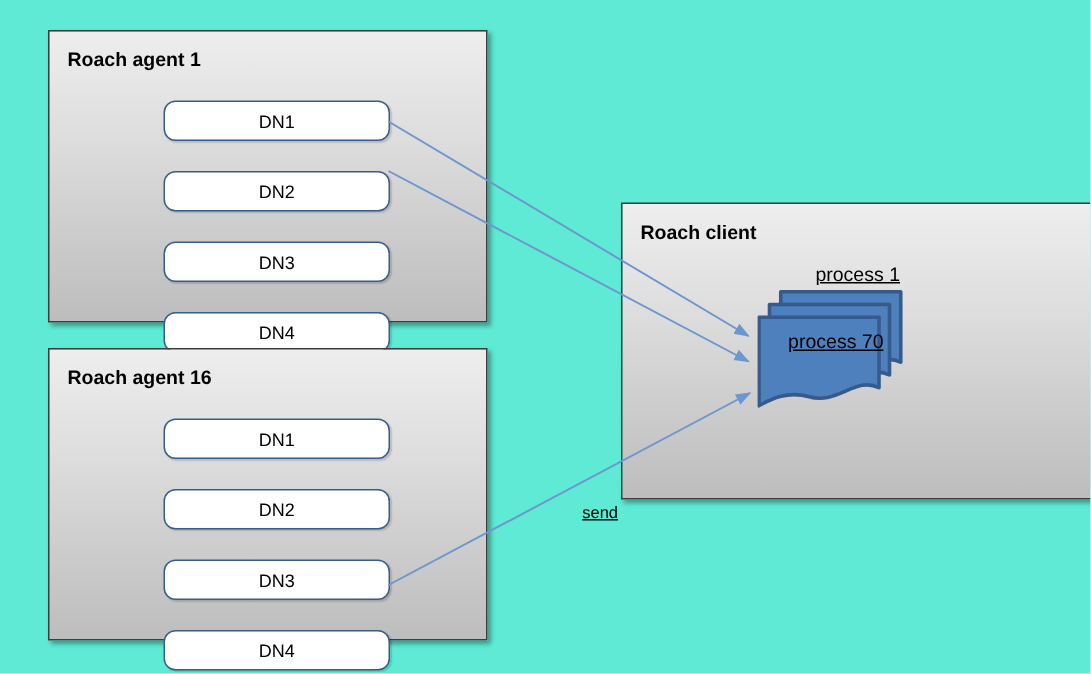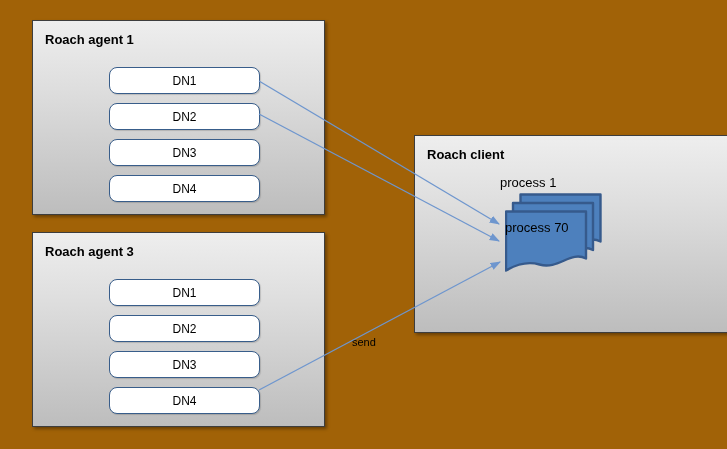--- a/index.html
+++ b/index.html
@@ -1,20 +1,20 @@
 <!DOCTYPE html>
 <html><head>
 <meta charset="utf-8">
 <style>
   html, body { margin: 0; padding: 0; background: #ffffff; }
   .canvas {
     position: relative;
     width: 727px;
     height: 449px;
-    background: #a16207;
+    background: #5eead4;
     font-family: "Liberation Sans", sans-serif;
     color: #000;
     overflow: hidden;
   }
   .big-box {
     position: absolute;
     border: 1px solid #3d3d3d;
     background: linear-gradient(to bottom, #eeeeee 0%, #dedede 35%, #bdbdbd 100%);
     box-shadow: 2px 2px 3px rgba(0,0,0,0.35);
     box-sizing: border-box;
@@ -27,37 +27,38 @@
     font-weight: bold;
     white-space: nowrap;
   }
   .agent-1 { left: 32px; top: 20px; width: 293px; height: 195px; }
   .agent-10 { left: 32px; top: 232px; width: 293px; height: 195px; }
   .client { left: 414px; top: 135px; width: 317px; height: 198px; }
   .dn-list { position: absolute; left: 76px; top: 46px; width: 151px; }
   .dn-node {
     width: 151px;
     height: 27px;
-    margin-bottom: 9px;
+    margin-bottom: 20px;
     background: #ffffff;
     border: 1.5px solid #385d8a;
     border-radius: 8px;
     box-sizing: border-box;
     display: flex;
     align-items: center;
     justify-content: center;
     font-size: 12px;
     box-shadow: 1px 1px 1px rgba(0,0,0,0.15);
   }
   .floating-label {
     position: absolute;
     font-size: 13px;
-    text-align: left;
+    text-align: right;
     white-space: nowrap;
     z-index: 3;
+    text-decoration: underline;
   }
   .doc-stack-svg { position: absolute; left: 505px; top: 193px; z-index: 2; }
   .connector-svg {
     position: absolute;
     left: 0; top: 0;
     width: 727px; height: 449px;
     z-index: 4;
     pointer-events: none;
   }
 </style>
@@ -70,21 +71,21 @@
     <div class="box-title">Roach agent 1</div>
     <div class="dn-list">
       <div class="dn-node">DN1</div>
       <div class="dn-node">DN2</div>
       <div class="dn-node">DN3</div>
       <div class="dn-node">DN4</div>
     </div>
   </div>
 
   <div class="big-box agent-10">
-    <div class="box-title">Roach agent 3</div>
+    <div class="box-title">Roach agent 16</div>
     <div class="dn-list">
       <div class="dn-node">DN1</div>
       <div class="dn-node">DN2</div>
       <div class="dn-node">DN3</div>
       <div class="dn-node">DN4</div>
     </div>
   </div>
 
   <div class="big-box client">
     <div class="box-title">Roach client</div>

